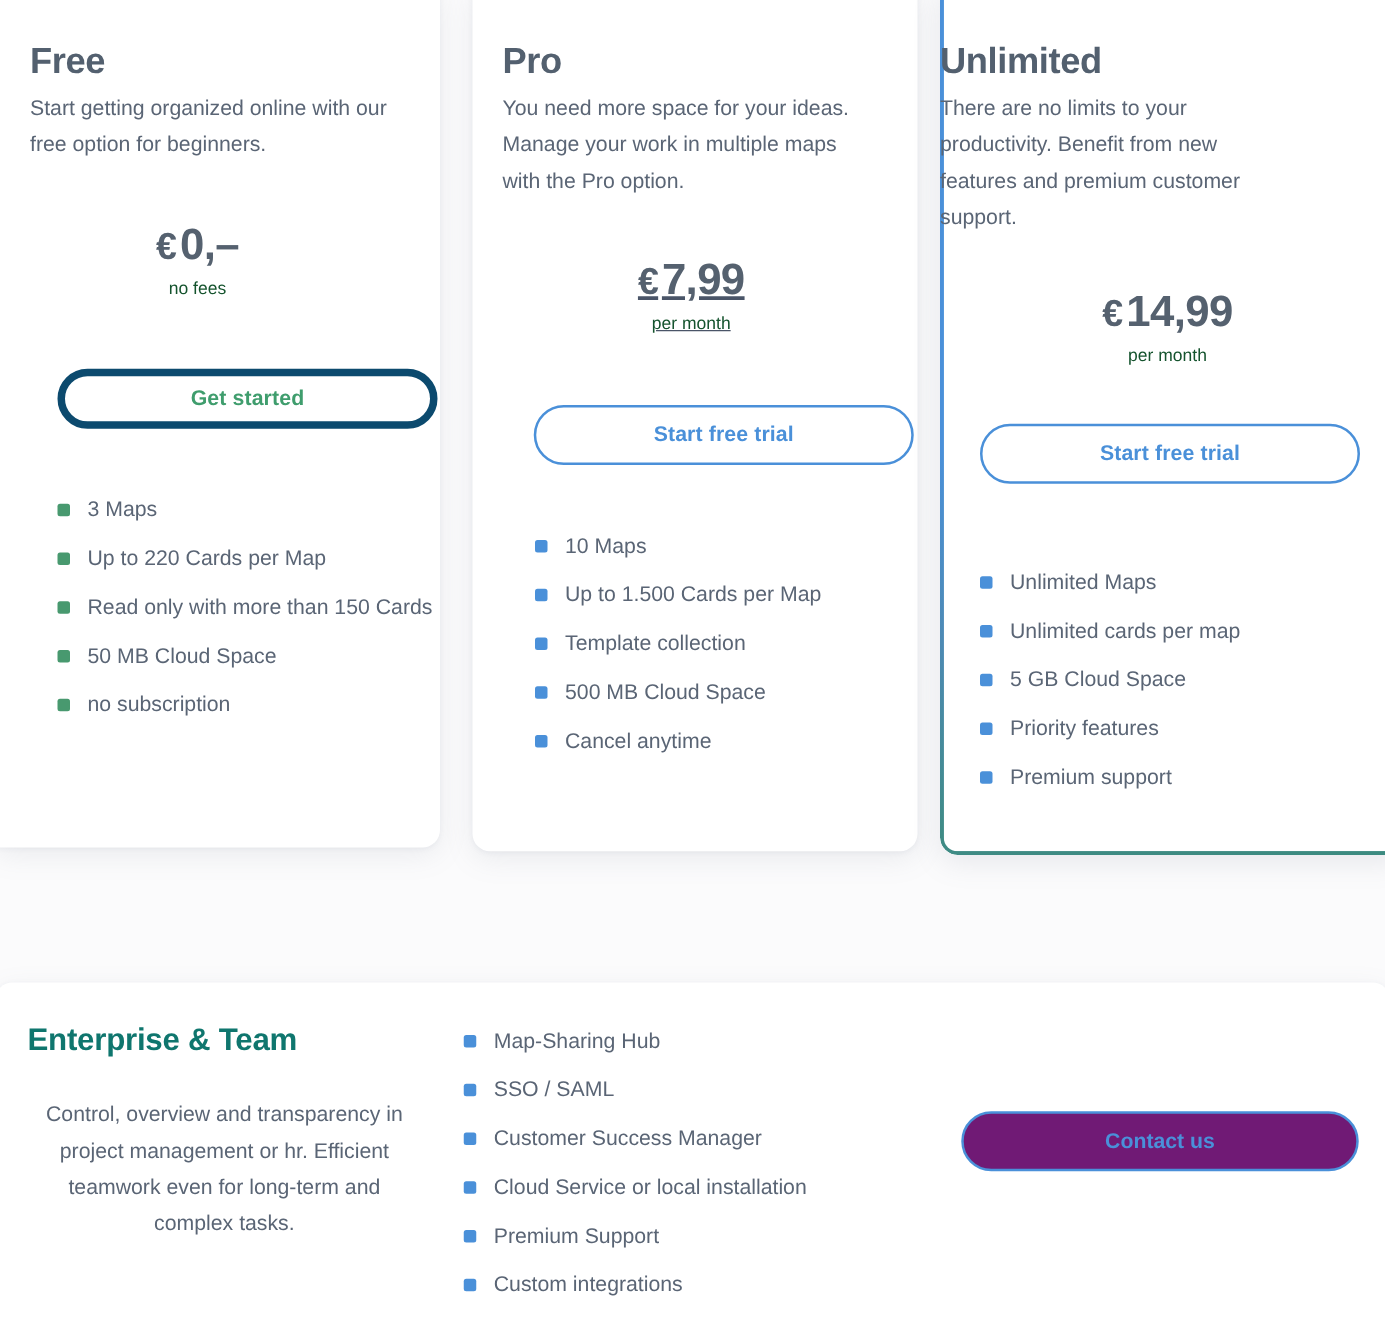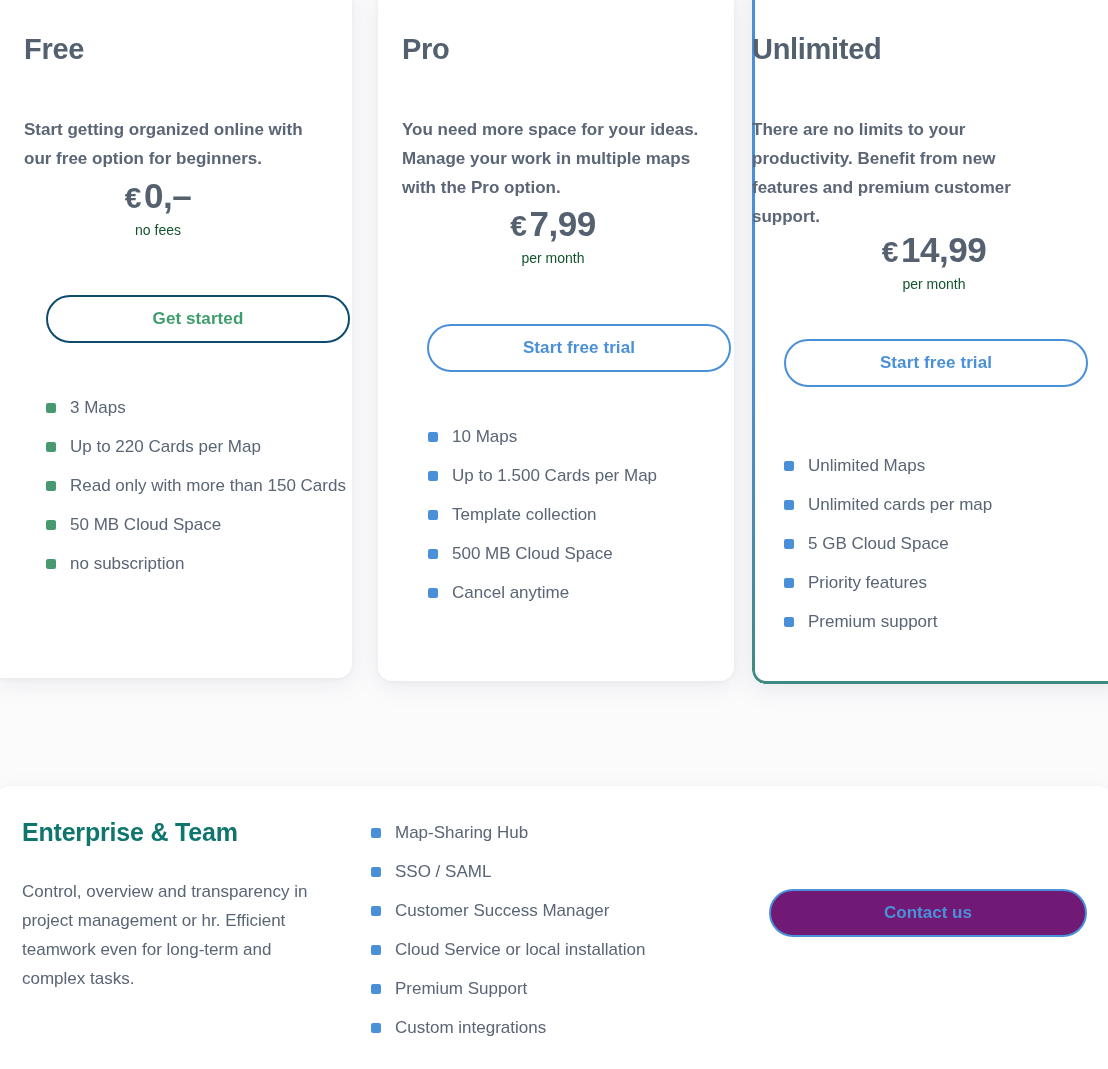--- a/index.html
+++ b/index.html
@@ -93,34 +93,33 @@
   }
   .free .plan-name  { top: 47px; left: 0; }
   .pro .plan-name   { top: 47px; left: 0; }
   .unlimited .plan-name { top: 47px; left: 0; }
 
   .plan-desc {
     position: absolute;
     font-size: 17px;
     line-height: 29px;
     color: #5a6575;
-    font-weight: 700;
-    margin-top: 43px;
+    font-weight: 400;
   }
   .free .plan-desc      { top: 86px; left: 0; width: 305px; }
   .pro .plan-desc       { top: 86px; left: 0; width: 300px; }
   .unlimited .plan-desc { top: 86px; left: 0; width: 285px; }
 
   .price-block {
     position: absolute;
     width: 100%;
     text-align: center;
   }
   .free .price-block      { top: 190px; left: -18px; }
-  .pro .price-block       { top: 218px; left: -3px; }
+  .pro .price-block       { top: 218px; left: -3px; text-decoration: underline; }
   .unlimited .price-block { top: 244px; left: -4px; }
 
   .price-amount {
     font-size: 35px;
     font-weight: 700;
     color: #55616f;
     letter-spacing: -0.5px;
     line-height: 40px;
     white-space: nowrap;
   }
@@ -140,21 +139,21 @@
     justify-content: center;
     background: #ffffff;
     border-radius: 26px;
     font-size: 17px;
     font-weight: 700;
     cursor: pointer;
     letter-spacing: 0.1px;
   }
   .free .cta-btn {
     top: 309px; left: 22px; width: 304px; height: 48px;
-    border: 2px solid #0c4a6e; color: #3f9d6d;
+    border: 6px solid #0c4a6e; color: #3f9d6d;
   }
   .pro .cta-btn {
     top: 338px; left: 25px; width: 304px; height: 48px;
     border: 2px solid #4a90d9; color: #4a90d9;
   }
   .unlimited .cta-btn {
     top: 353px; left: 32px; width: 304px; height: 48px;
     border: 2px solid #4a90d9; color: #4a90d9;
   }
 
@@ -210,20 +209,21 @@
   }
 
   .ent-desc {
     position: absolute;
     top: 91px;
     left: 26px;
     width: 315px;
     font-size: 17px;
     line-height: 29px;
     color: #5a6575;
+    text-align: center;
   }
 
   .ent-features {
     position: absolute;
     top: 32px;
     left: 375px;
     list-style: none;
     width: 330px;
   }
   .ent-features .feature-item { margin-bottom: 10px; }

